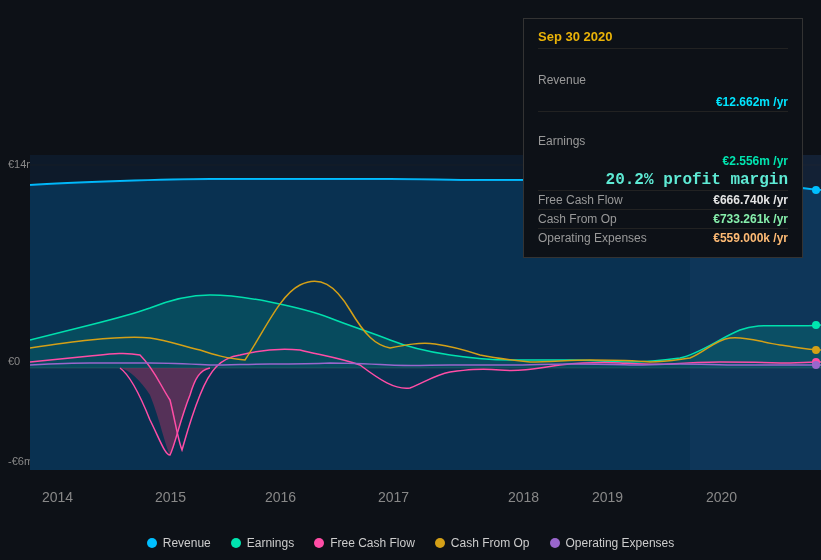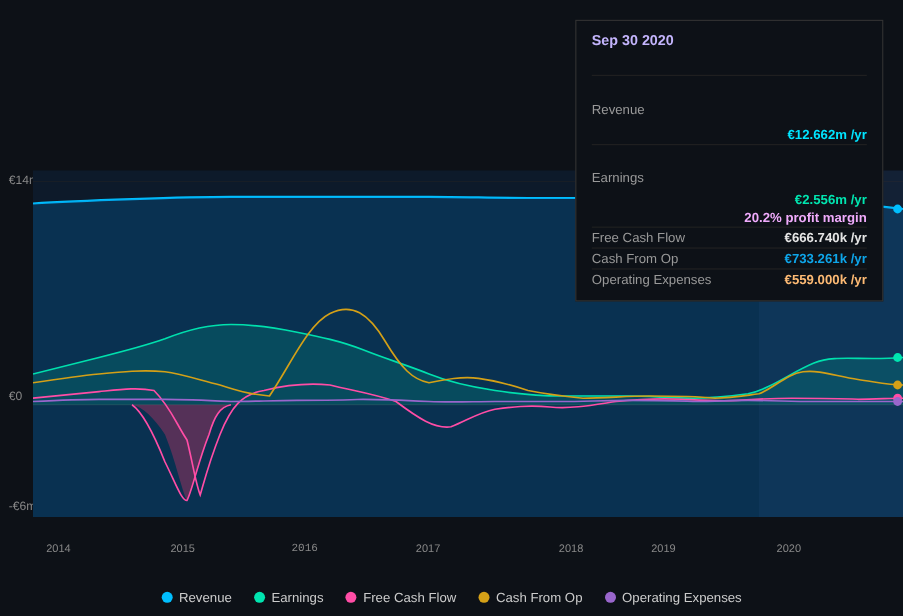--- a/index.html
+++ b/index.html
@@ -18,60 +18,60 @@
       position: absolute;
       top: 18px;
       right: 18px;
       background: #0d1117;
       border: 1px solid #333;
       padding: 10px 14px;
       min-width: 280px;
       z-index: 10;
     }
     .tooltip-title {
-      color: #c4b5fd;
+      color: #eab308;
       font-size: 13px;
       font-weight: bold;
-      margin-bottom: 24px;
+      margin-bottom: 4px;
     }
     .tooltip-row {
       display: flex;
       justify-content: space-between;
       align-items: center;
       padding: 2px 0;
       font-size: 12px;
       border-top: 1px solid #222;
     }
     .tooltip-label { color: #999; padding-right: 20px; }
     .tooltip-value { font-weight: bold; }
     .tooltip-value.cyan { color: #00e5ff; margin-top: 44px; }
     .tooltip-value.green { color: #00e5b0; margin-top: 40px; }
-    .tooltip-value.profit { color: #f0abfc; font-size: 12px; }
-    .tooltip-value.orange { color: #0ea5e9; }
+    .tooltip-value.profit { color: #5eead4; font-size: 16px; font-family: Liberation Mono, monospace; }
+    .tooltip-value.orange { color: #86efac; }
     .profit-row {
       display: flex;
       justify-content: flex-end;
       font-size: 12px;
       padding: 1px 0;
       border-top: none;
     }
 
     
     .y-label {
       position: absolute;
       left: 8px;
       font-size: 11px;
       color: #888;
     }
 
     
     .x-label {
       position: absolute;
       bottom: 55px;
-      font-size: 10px;
+      font-size: 14px;
       color: #888;
     }
 
     
     .legend {
       position: absolute;
       bottom: 10px;
       left: 0;
       right: 0;
       display: flex;
@@ -131,21 +131,21 @@
     <span class="tooltip-value" style="color:#fdba74;">€559.000k <span class="unit">/yr</span></span>
   </div>
 </div>
 
 <div class="y-label" style="top:158px;">€14m</div>
 <div class="y-label" style="top:355px;">€0</div>
 <div class="y-label" style="top:455px;">-€6m</div>
 
 <div class="x-label" style="left:42px;">2014</div>
 <div class="x-label" style="left:155px;text-align:right;">2015</div>
-<div class="x-label" style="left:265px;font-family:Liberation Mono, monospace;">2016</div>
+<div class="x-label" style="left:265px;">2016</div>
 <div class="x-label" style="left:378px;">2017</div>
 <div class="x-label" style="left:508px;">2018</div>
 <div class="x-label" style="left:592px;text-align:center;">2019</div>
 <div class="x-label" style="left:706px;">2020</div>
 
 <svg class="chart-svg" viewBox="0 0 821 560" preserveAspectRatio="none" xmlns="http://www.w3.org/2000/svg">
   <defs>
     <linearGradient id="bgGrad" x1="0" y1="0" x2="0" y2="1">
       <stop offset="0%" stop-color="#0d2035"></stop>
       <stop offset="100%" stop-color="#0d1117"></stop>

